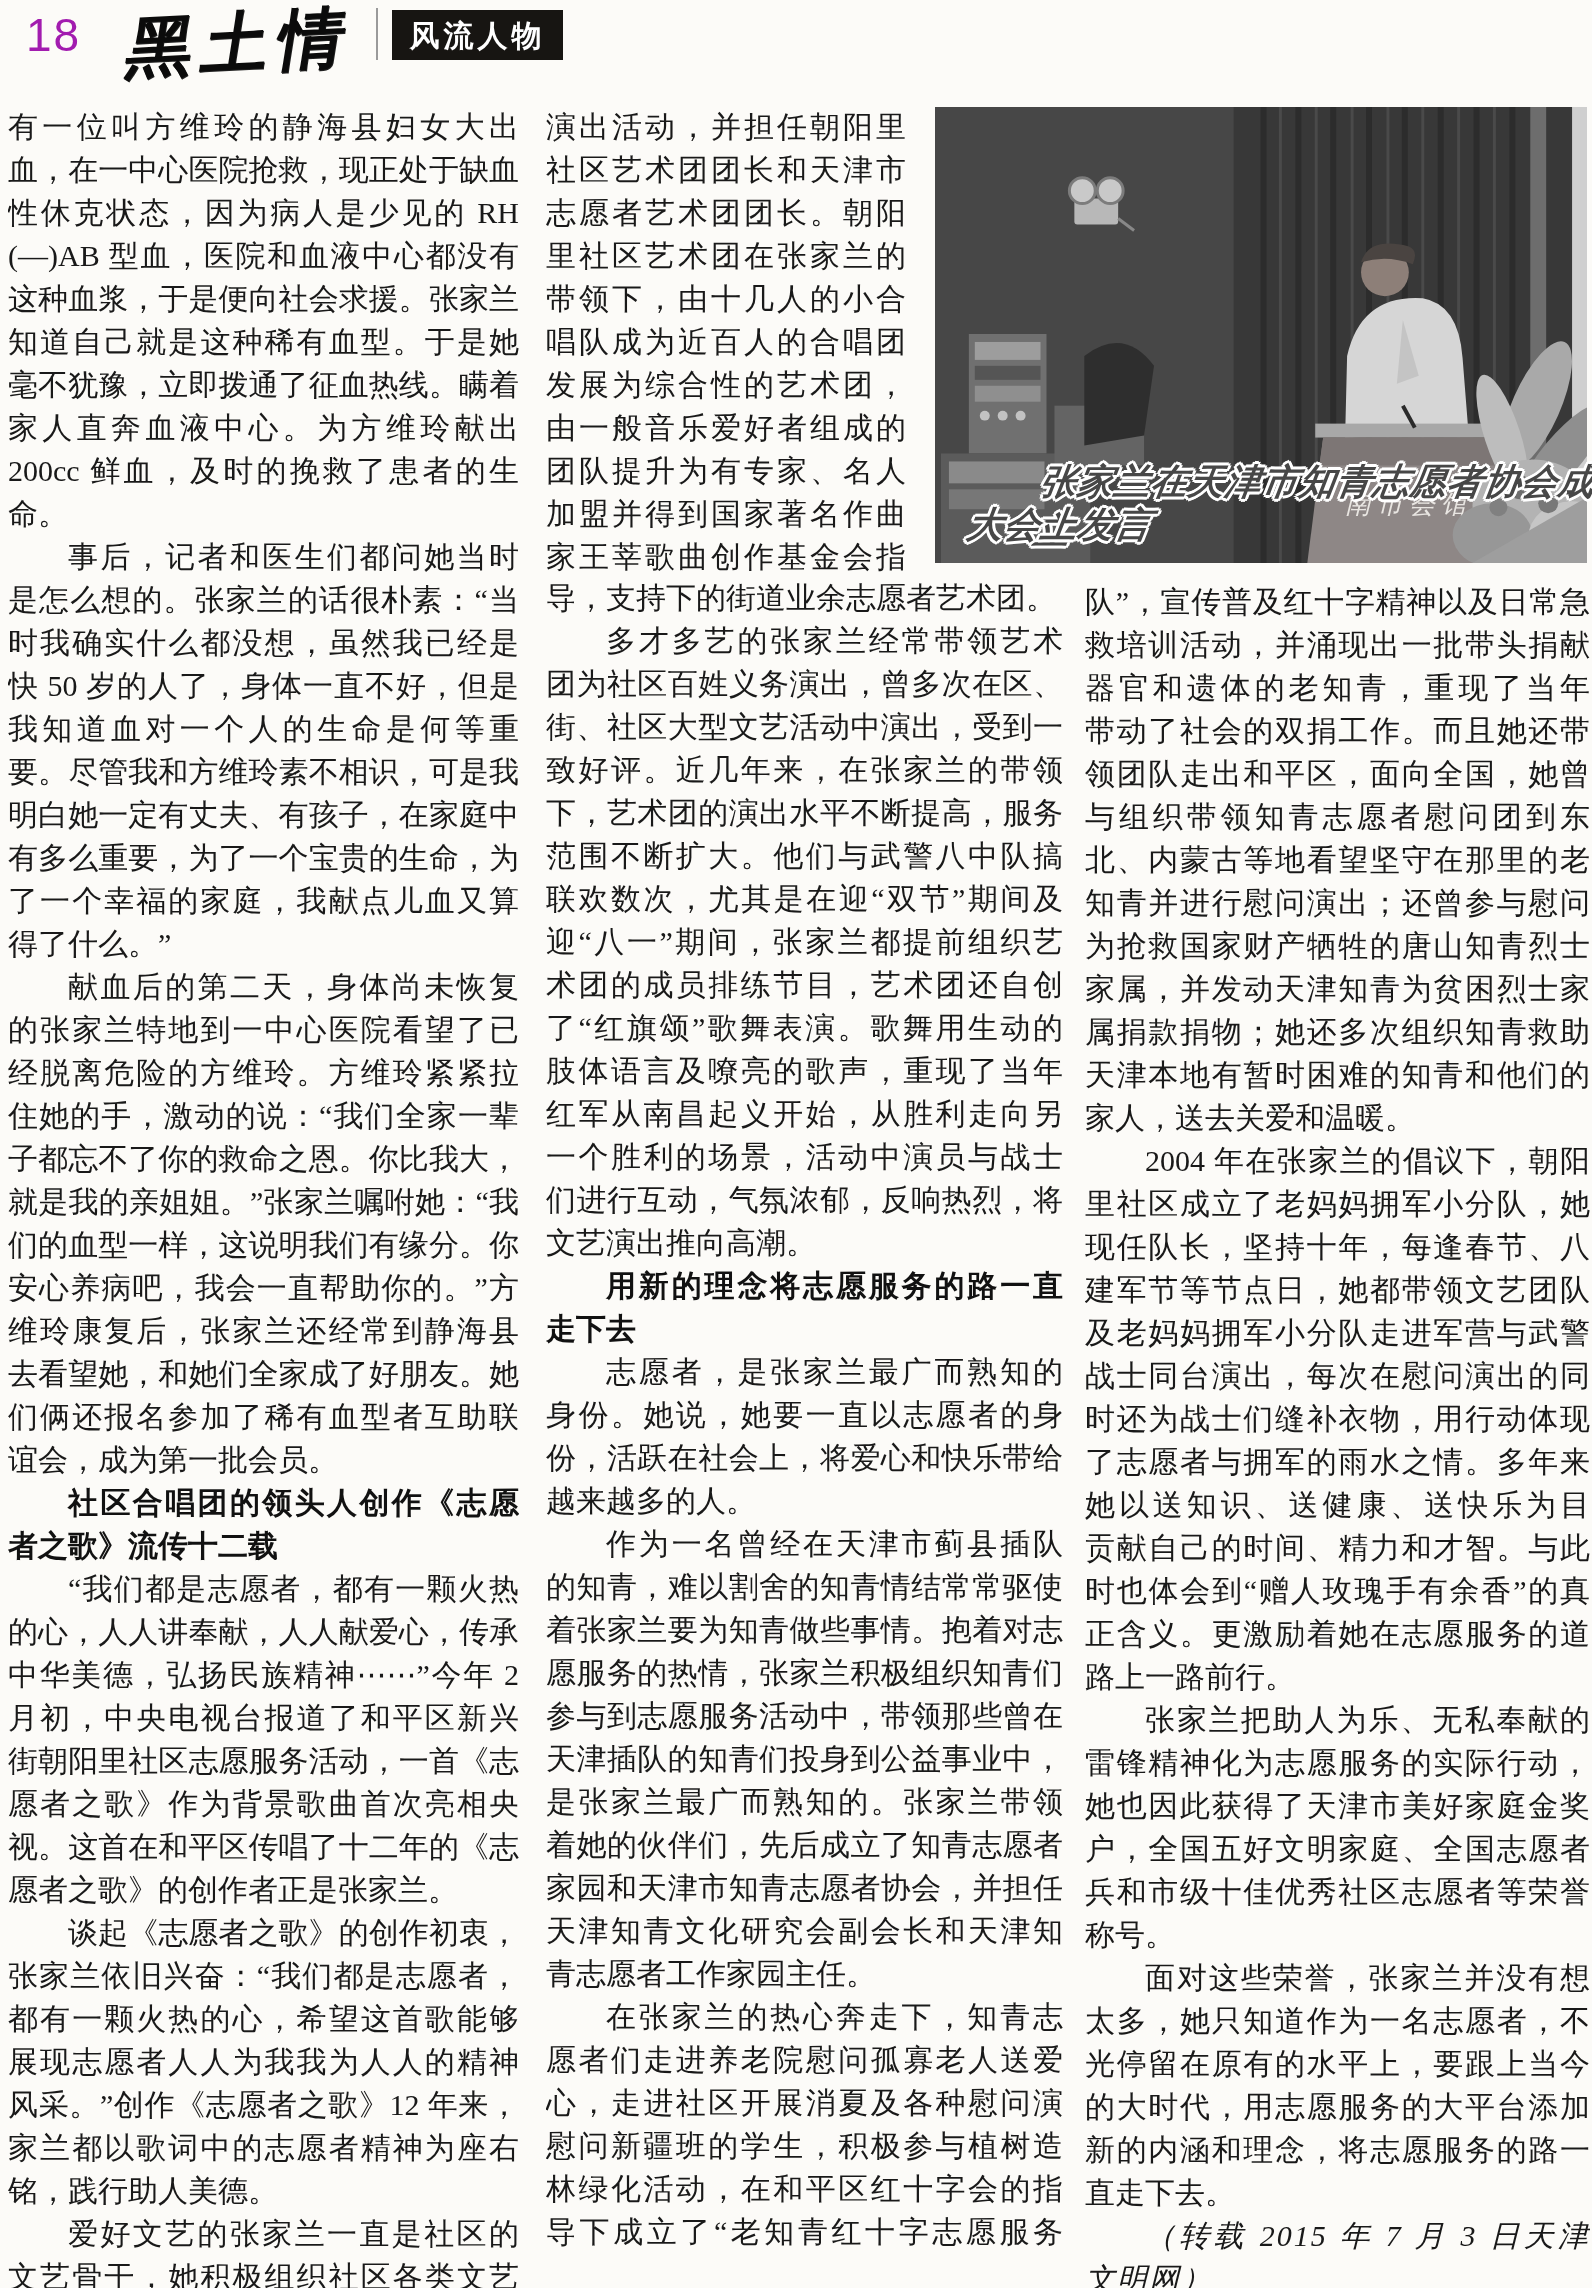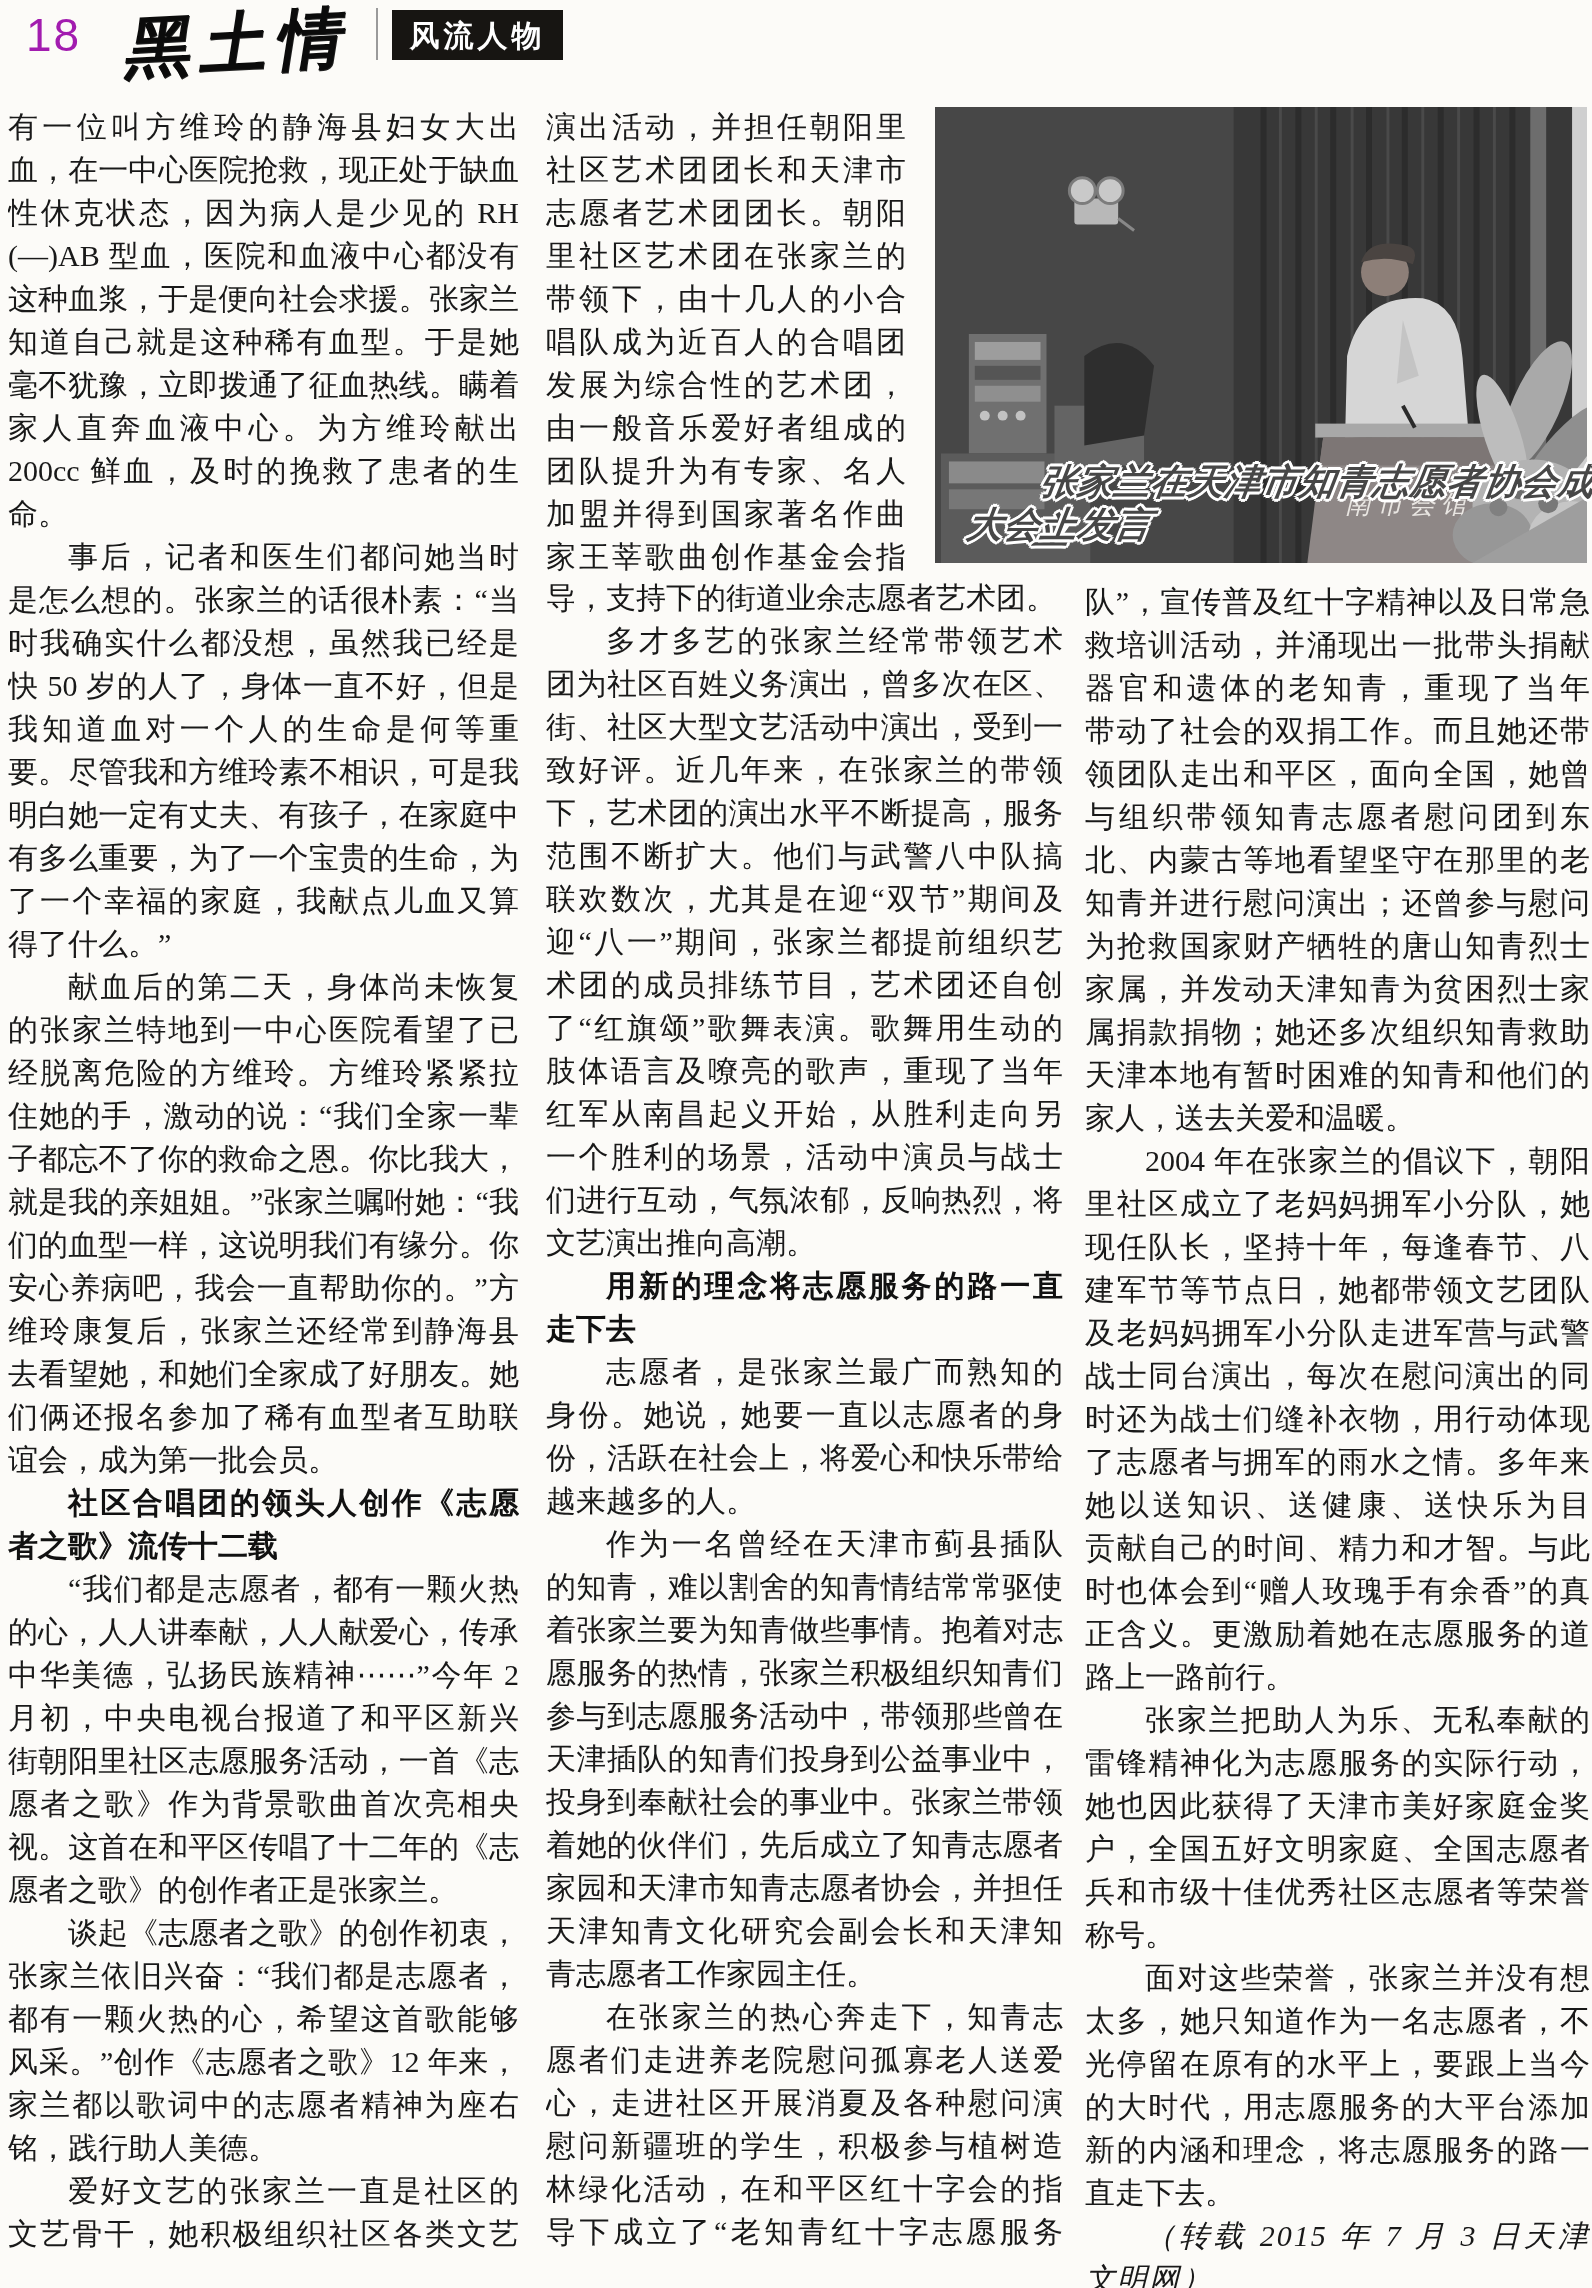--- a/index.html
+++ b/index.html
@@ -159,20 +159,21 @@
       <div class="ln">的心，人人讲奉献，人人献爱心，传承</div>
       <div class="ln">中华美德，弘扬民族精神⋯⋯”今年 2</div>
       <div class="ln">月初，中央电视台报道了和平区新兴</div>
       <div class="ln">街朝阳里社区志愿服务活动，一首《志</div>
       <div class="ln">愿者之歌》作为背景歌曲首次亮相央</div>
       <div class="ln">视。这首在和平区传唱了十二年的《志</div>
       <div class="ln f-e">愿者之歌》的创作者正是张家兰。</div>
       <div class="ln f-i">谈起《志愿者之歌》的创作初衷，</div>
       <div class="ln">张家兰依旧兴奋：“我们都是志愿者，</div>
       <div class="ln">都有一颗火热的心，希望这首歌能够</div>
+      <div class="ln">展现志愿者人人为我我为人人的精神</div>
       <div class="ln">风采。”创作《志愿者之歌》12 年来，张</div>
       <div class="ln">家兰都以歌词中的志愿者精神为座右</div>
       <div class="ln f-e">铭，践行助人美德。</div>
       <div class="ln f-i">爱好文艺的张家兰一直是社区的</div>
       <div class="ln">文艺骨干，她积极组织社区各类文艺</div>
     </div>
   <div class="col" style="left:546px;top:105px;width:360px;">
       <div class="ln">演出活动，并担任朝阳里</div>
       <div class="ln">社区艺术团团长和天津市</div>
       <div class="ln">志愿者艺术团团长。朝阳</div>
@@ -207,21 +208,21 @@
       <div class="ln f-i">志愿者，是张家兰最广而熟知的</div>
       <div class="ln">身份。她说，她要一直以志愿者的身</div>
       <div class="ln">份，活跃在社会上，将爱心和快乐带给</div>
       <div class="ln f-e">越来越多的人。</div>
       <div class="ln f-i">作为一名曾经在天津市蓟县插队</div>
       <div class="ln">的知青，难以割舍的知青情结常常驱使</div>
       <div class="ln">着张家兰要为知青做些事情。抱着对志</div>
       <div class="ln">愿服务的热情，张家兰积极组织知青们</div>
       <div class="ln">参与到志愿服务活动中，带领那些曾在</div>
       <div class="ln">天津插队的知青们投身到公益事业中，</div>
-      <div class="ln">投身到奉献社会的事业中。张家兰带领</div>
+      <div class="ln">是张家兰最广而熟知的。张家兰带领</div>
       <div class="ln">着她的伙伴们，先后成立了知青志愿者</div>
       <div class="ln">家园和天津市知青志愿者协会，并担任</div>
       <div class="ln">天津知青文化研究会副会长和天津知</div>
       <div class="ln f-e">青志愿者工作家园主任。</div>
       <div class="ln f-i">在张家兰的热心奔走下，知青志</div>
       <div class="ln">愿者们走进养老院慰问孤寡老人送爱</div>
       <div class="ln">心，走进社区开展消夏及各种慰问演</div>
       <div class="ln">慰问新疆班的学生，积极参与植树造</div>
       <div class="ln">林绿化活动，在和平区红十字会的指</div>
       <div class="ln">导下成立了“老知青红十字志愿服务</div>

